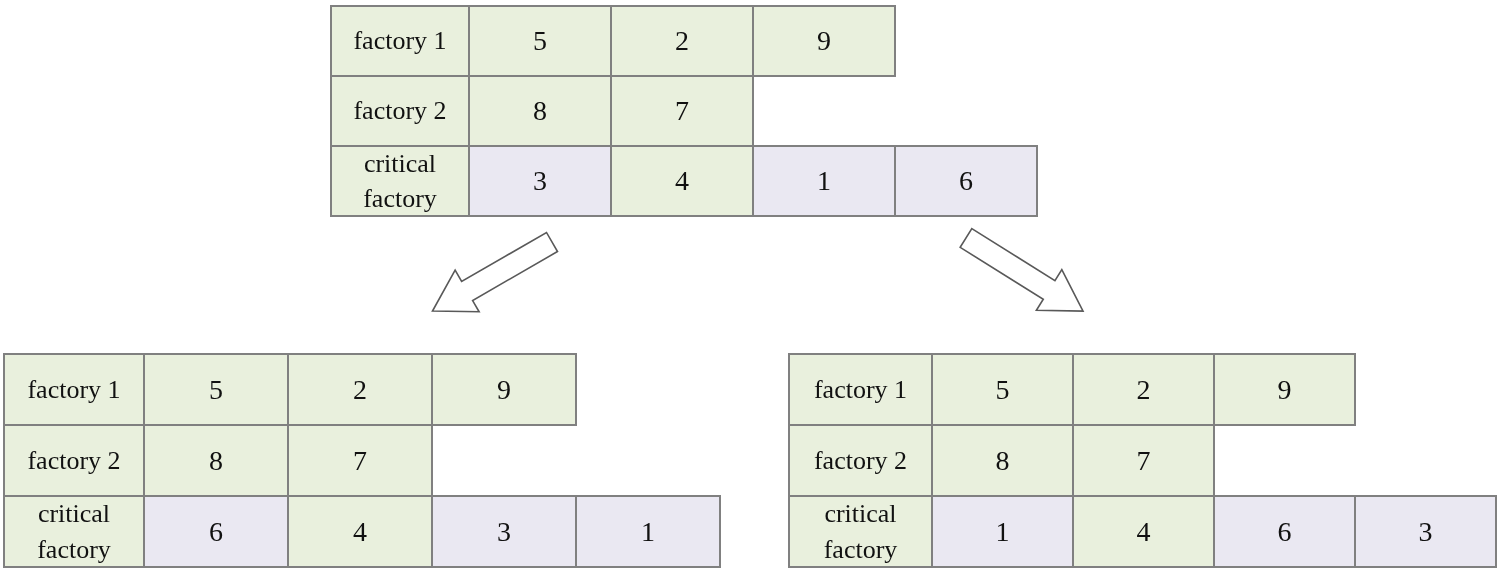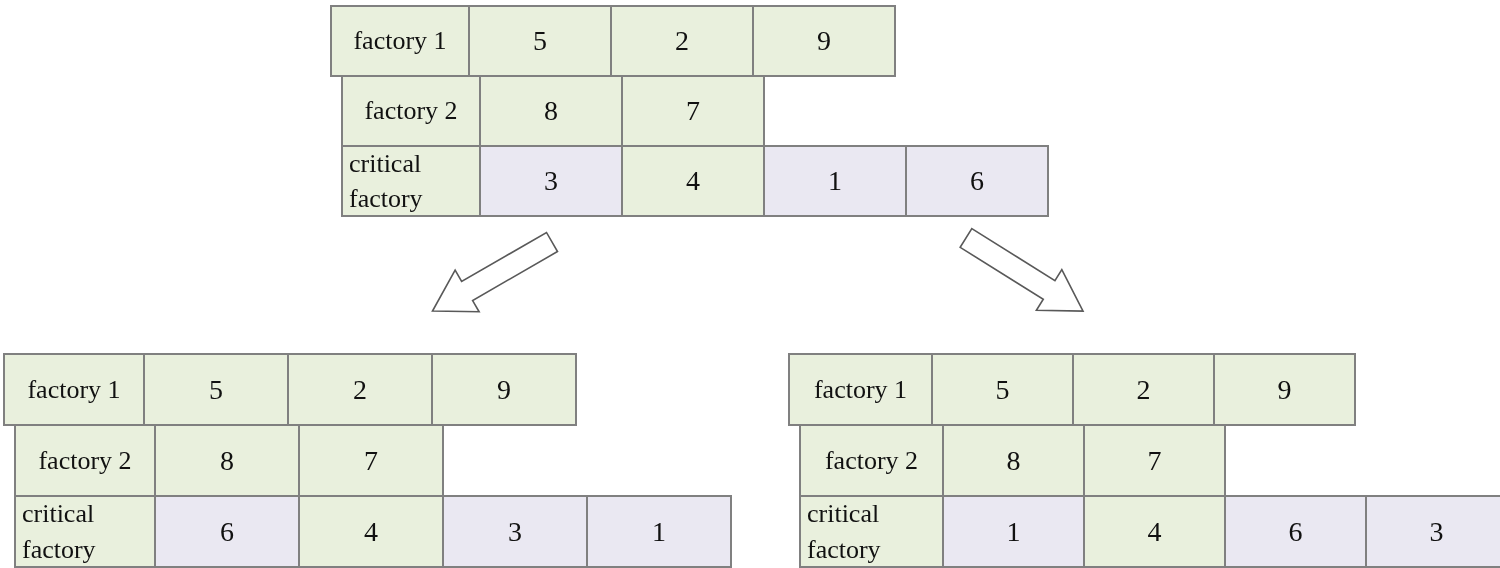--- a/index.html
+++ b/index.html
@@ -6,31 +6,31 @@
   .canvas {
     position:relative;
     width:1500px; height:568px;
     background:#ffffff;
     overflow:hidden;
     font-family:"Liberation Serif","DejaVu Serif",serif;
     color:var(--text,#111);
   }
   .tbl { position:absolute; }
   .t-row { display:flex; }
-  .t-row + .t-row { margin-top:-2px;margin-left:11px; }
+  .t-row + .t-row { margin-top:-2px; }
   .t-label, .t-cell {
     box-sizing:border-box;
     border:2px solid var(--grid,#808080);
     display:flex; align-items:center; justify-content:center;
     flex:0 0 auto;
   }
   .t-label {
     font-size:26px;
     line-height:1.35;
-    text-align:left;
+    text-align:center;
     background:var(--cell-green,#e9f0dd);
     padding:0 6px;
   }
   .t-cell { margin-left:-2px; font-size:28px; }
   .t-cell[data-color="green"]  { background:var(--cell-green,#e9f0dd); }
   .t-cell[data-color="purple"] { background:var(--cell-purple,#eae8f2); }
 
   
   .tbl-parent { left:330px; top:5px; }
   .tbl-parent .t-row   { height:72px; }

